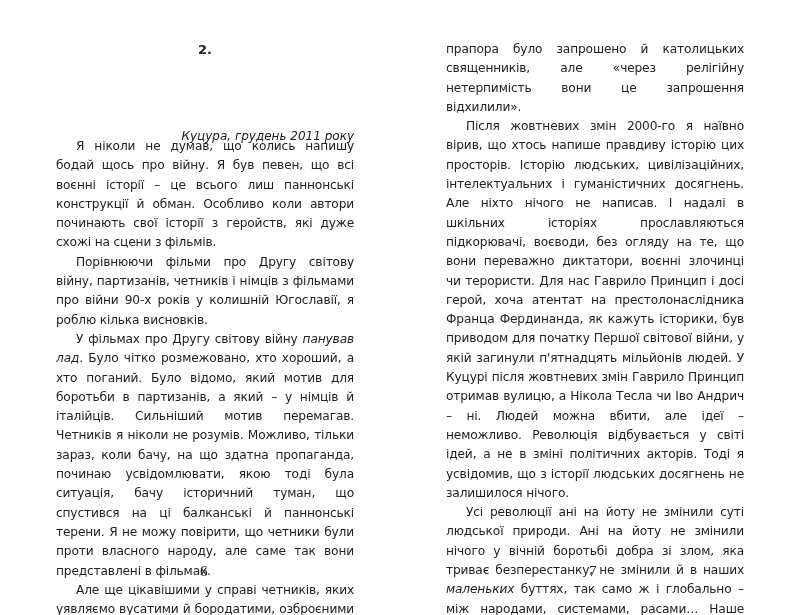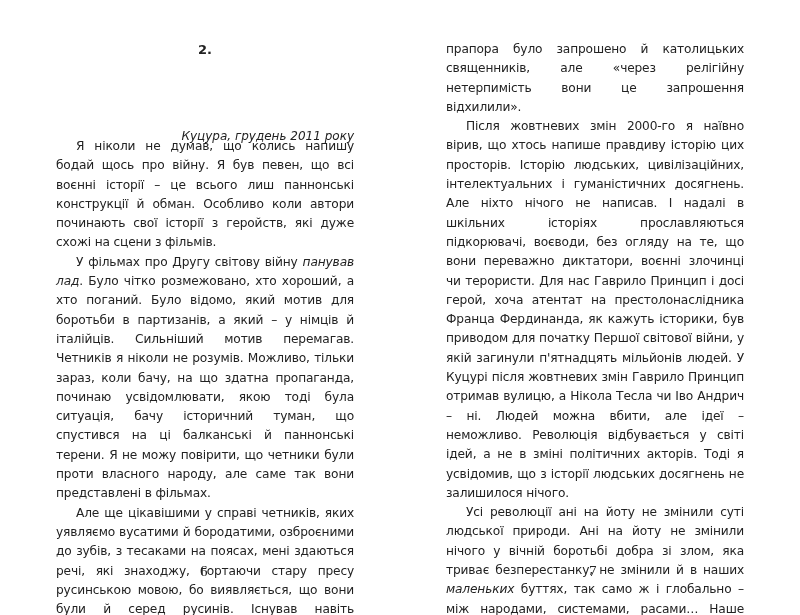--- a/index.html
+++ b/index.html
@@ -34,20 +34,21 @@
     em { font-style: italic; }
   </style>
 </head>
 <body>
 
 <div class="page page-left">
   <div class="chapter-num">2.</div>
   <div class="dateline">Куцура, грудень 2011 року</div>
   <div class="body-col">
     <p class="para">Я ніколи не думав, що колись напишу бодай щось про війну. Я був певен, що всі воєнні історії – це всього лиш паннонські конструкції й обман. Особливо коли автори починають свої історії з геройств, які дуже схожі на сцени з фільмів.</p>
+    <p class="para">Порівнюючи фільми про Другу світову війну, партизанів, четників і німців з фільмами про війни 90-х років у колишній Югославії, я роблю кілька висновків.</p>
     <p class="para"><span>У фільмах про Другу світову війну </span><em>панував лад</em><span>. Було чітко розмежовано, хто хороший, а хто поганий. Було відомо, який мотив для боротьби в партизанів, а який – у німців й італійців. Сильніший мотив перемагав. Четників я ніколи не розумів. Можливо, тільки зараз, коли бачу, на що здатна пропаганда, починаю усвідомлювати, якою тоді була ситуація, бачу історичний туман, що спустився на ці балканські й паннонські терени. Я не можу повірити, що четники були проти власного народу, але саме так вони представлені в фільмах.</span></p>
     <p class="para">Але ще цікавішими у справі четників, яких уявляємо вусатими й бородатими, озброєними до зубів, з тесаками на поясах, мені здаються речі, які знаходжу, гортаючи стару пресу русинською мовою, бо виявляється, що вони були й серед русинів. Існував навіть четницький велосипедний загін у Куцурі. Газета «Русска Зарја» за 11 серпня 1935 року пише, що в Куцурі освячено четницький прапор. Присутнім був і воєвода Коста Печанац, який виголосив «прекрасну промову про заслуги четників у справі звільнення від ярма, яке ми віками носили». На освячення</p>
   </div>
   <div class="page-num">6</div>
 </div>
 
 <div class="page page-right">
   <div class="body-col">
     <p class="para noindent">прапора було запрошено й католицьких священників, але «через релігійну нетерпимість вони це запрошення відхилили».</p>
     <p class="para">Після жовтневих змін 2000-го я наївно вірив, що хтось напише правдиву історію цих просторів. Історію людських, цивілізаційних, інтелектуальних і гуманістичних досягнень. Але ніхто нічого не написав. І надалі в шкільних історіях прославляються підкорювачі, воєводи, без огляду на те, що вони переважно диктатори, воєнні злочинці чи терористи. Для нас Гаврило Принцип і досі герой, хоча атентат на престолонаслідника Франца Фердинанда, як кажуть історики, був приводом для початку Першої світової війни, у якій загинули п'ятнадцять мільйонів людей. У Куцурі після жовтневих змін Гаврило Принцип отримав вулицю, а Нікола Тесла чи Іво Андрич – ні. Людей можна вбити, але ідеї – неможливо. Революція відбувається у світі ідей, а не в зміні політичних акторів. Тоді я усвідомив, що з історії людських досягнень не залишилося нічого.</p>

